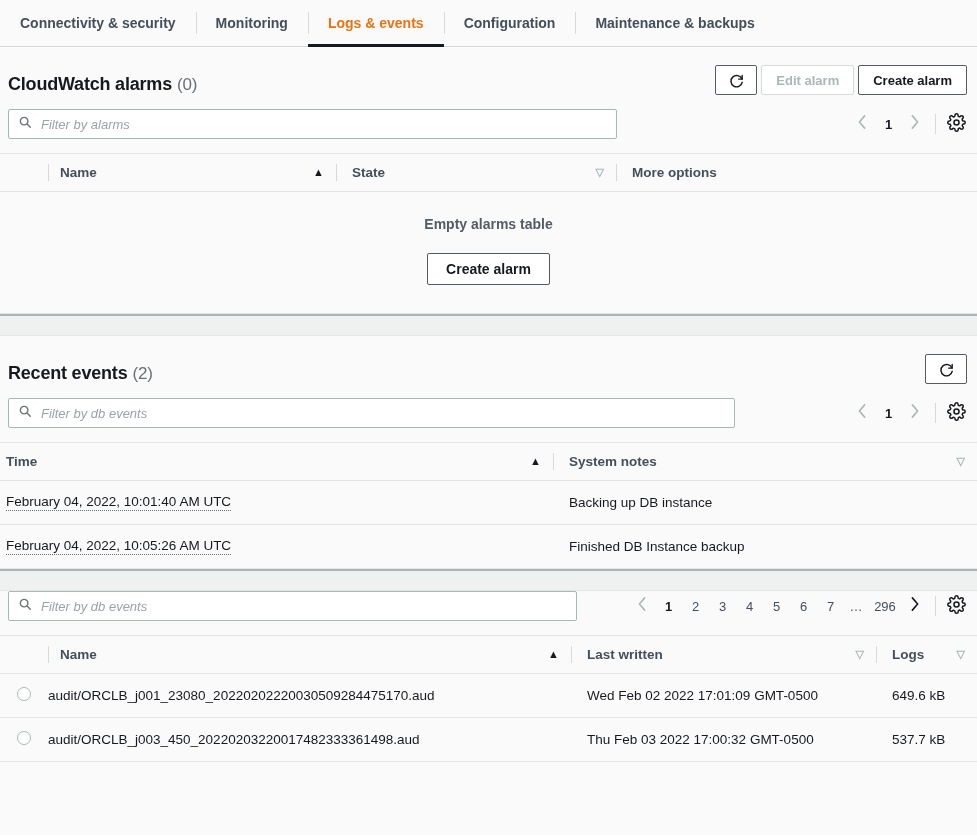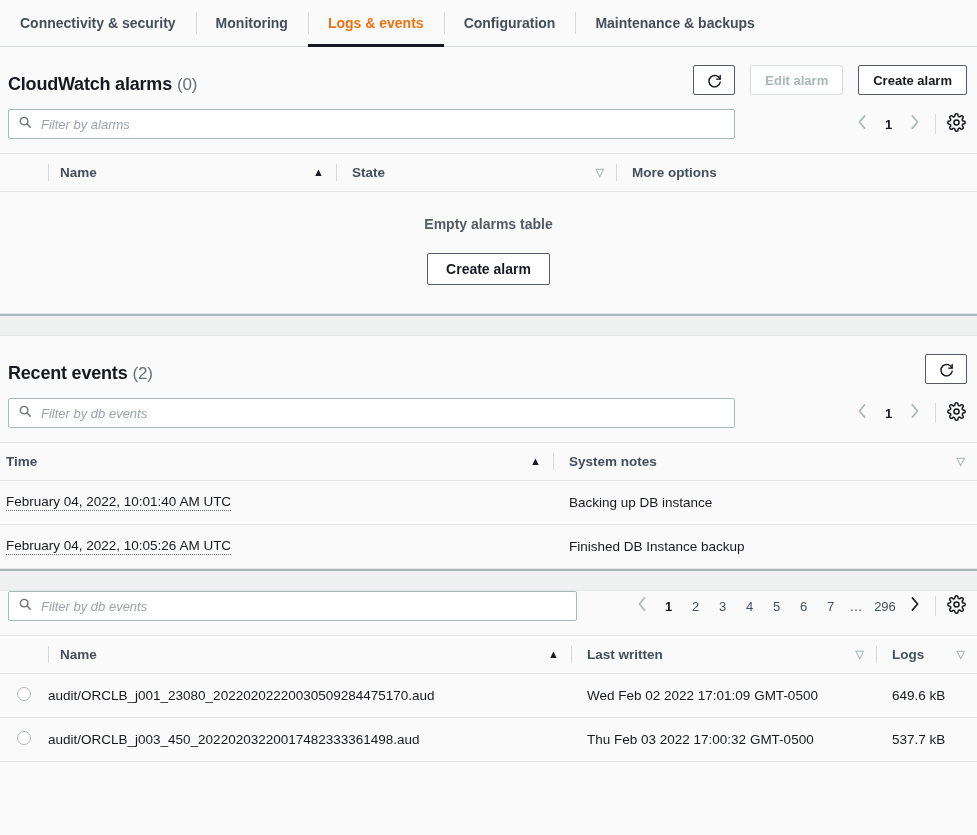--- a/index.html
+++ b/index.html
@@ -69,21 +69,21 @@
     font-weight: bold;
     color: #16191f;
     letter-spacing: -0.2px;
   }
   .sec-count {
     font-size: 17px;
     font-weight: normal;
     color: #687078;
     margin-left: 5px;
   }
-  .sec-actions { display: flex; align-items: center; gap: 15px; }
+  .sec-actions { display: flex; align-items: center; gap: 4px; }
 
   .btn {
     height: 30px;
     min-width: 52px;
     padding: 0 14px;
     font-size: 13px;
     font-weight: bold;
     color: #16191f;
     background: #fff;
     border: 1px solid #545b64;
@@ -235,21 +235,21 @@
               <path d="M19.6 10A8 8 0 1 0 20 14.5"></path>
             </svg>
           </span>
         </button>
         <button class="btn disabled">Edit alarm</button>
         <button class="btn">Create alarm</button>
       </div>
     </div>
 
     <div class="filter-row">
-      <div class="search" style="width:727px">
+      <div class="search" style="width:609px">
         <span>
           <svg width="14" height="14" viewBox="0 0 24 24" fill="none" stroke="#545b64" stroke-width="2.4" stroke-linecap="round">
             <circle cx="10.5" cy="10.5" r="6.5"></circle>
               <path d="M16 16l5 5"></path>
           </svg>
         </span>
         <span class="ph">Filter by alarms</span>
       </div>
       <div class="pager">
         <span class="chev off">

